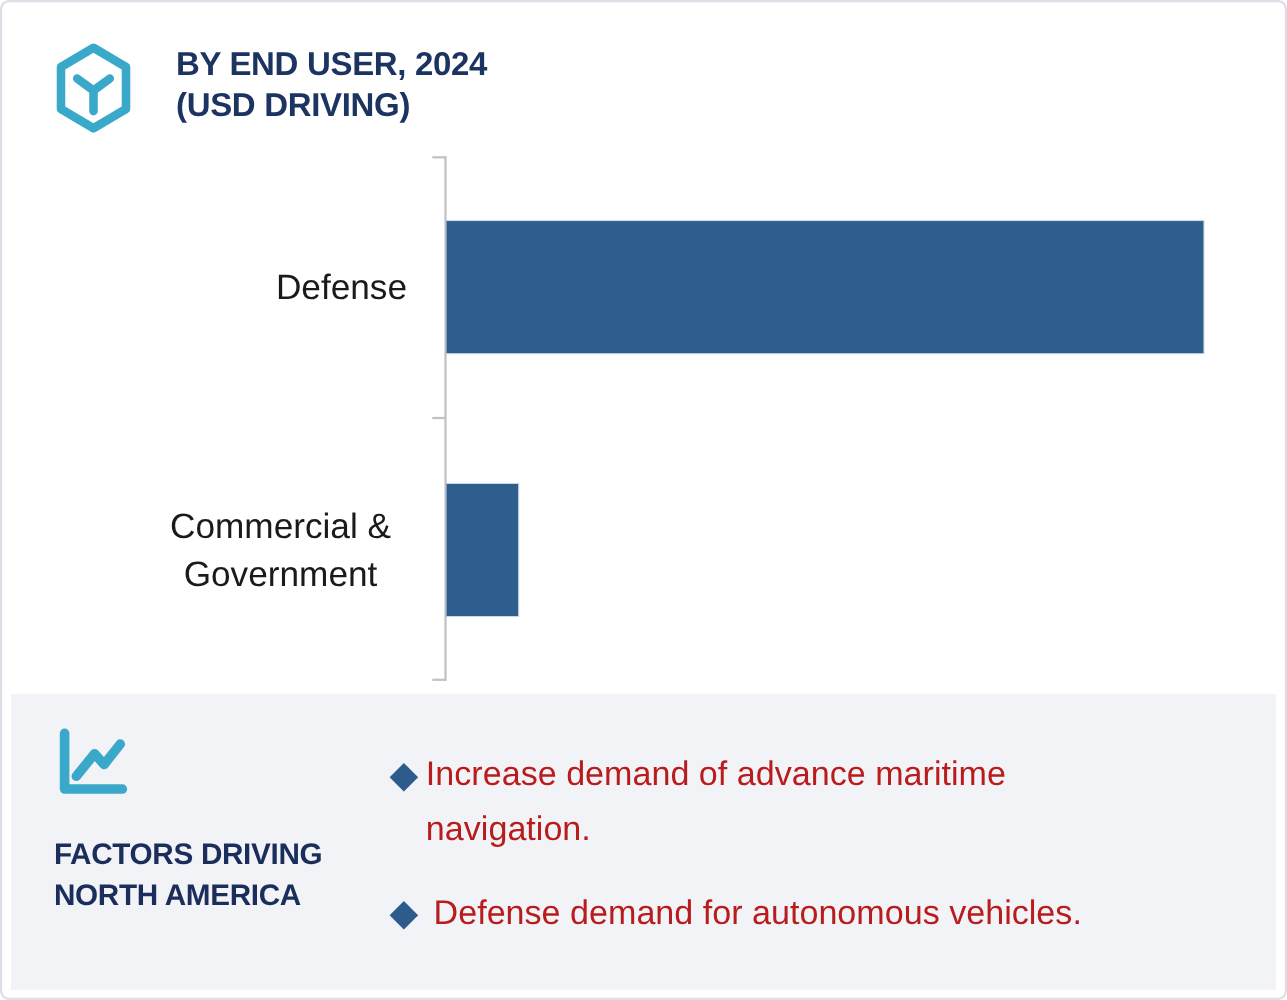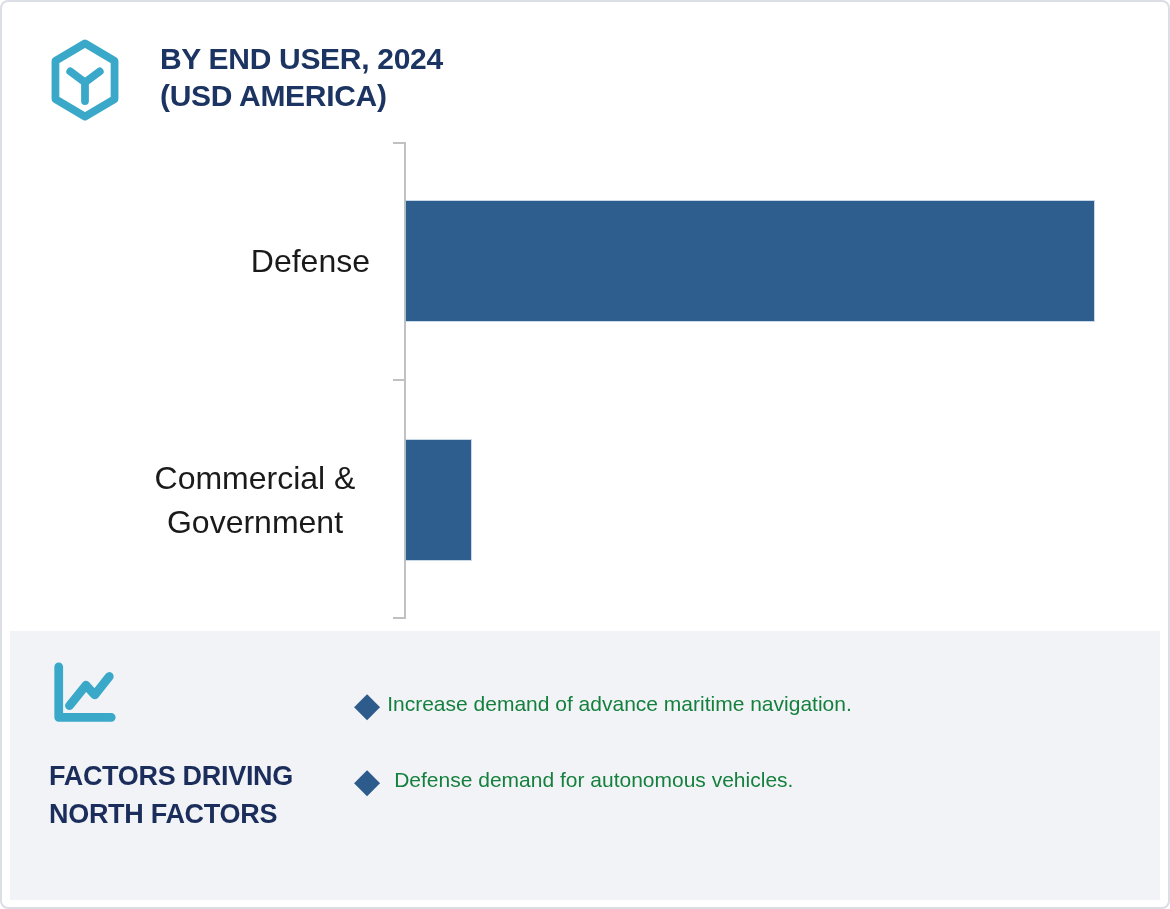--- a/index.html
+++ b/index.html
@@ -133,41 +133,41 @@
   .bullet + .bullet { margin-top: 26px; }
   .diamond {
     flex: 0 0 auto;
     color: #2d5c8c;
     font-size: 34px;
     line-height: 50px;
     margin-right: 7px;
   }
   .bullet + .bullet .diamond { margin-right: 14px; }
   .bullet-text {
-    color: #15803d;
-    font-size: 21px;
+    color: #b91c1c;
+    font-size: 31px;
     line-height: 50px;
   }
   .bullet.wrap .bullet-text { max-width: 620px; }
 </style>
 </head>
 <body>
 
 <div class="canvas">
 
   <div class="header">
     <span class="hex-icon">
       <svg width="78" height="84" viewBox="0 0 100 108" fill="none">
         <path d="M50 7 L88 29.5 L88 78.5 L50 101 L12 78.5 L12 29.5 Z" stroke="#3AA9C9" stroke-width="10" stroke-linejoin="round" fill="none"></path>
         <path d="M50 57 L31 43 M50 57 L69 43 M50 57 L50 81" stroke="#3AA9C9" stroke-width="10" stroke-linecap="round" fill="none"></path>
       </svg>
     </span>
     <div class="chart-title">
       <div>BY END USER, 2024</div>
-      <div>(USD AMERICA)</div>
+      <div>(USD DRIVING)</div>
     </div>
   </div>
 
   <div class="labels-col">
     <div class="label-cell">
       <span>Defense</span>
     </div>
     <div class="label-cell wrap">
       <span>Commercial &amp; Government</span>
     </div>
@@ -188,21 +188,21 @@
   <div class="factors">
     <div class="factors-left">
       <span class="line-chart-icon">
         <svg width="70" height="72" viewBox="0 0 72 74" fill="none">
           <path d="M10 10 L10 62 L64 62" stroke="#3AA9C9" stroke-width="9" stroke-linecap="round" stroke-linejoin="round" fill="none"></path>
           <path d="M21 50 L38 29 L47 39 L62 20" stroke="#3AA9C9" stroke-width="9" stroke-linecap="round" stroke-linejoin="round" fill="none"></path>
         </svg>
       </span>
       <div class="factors-title">
         <div>FACTORS DRIVING</div>
-        <div>NORTH FACTORS</div>
+        <div>NORTH AMERICA</div>
       </div>
     </div>
     <div class="factors-right">
       <div class="bullet wrap">
         <span class="diamond">◆</span>
         <span class="bullet-text">Increase demand of advance maritime navigation.</span>
       </div>
       <div class="bullet">
         <span class="diamond">◆</span>
         <span class="bullet-text">Defense demand for autonomous vehicles.</span>

